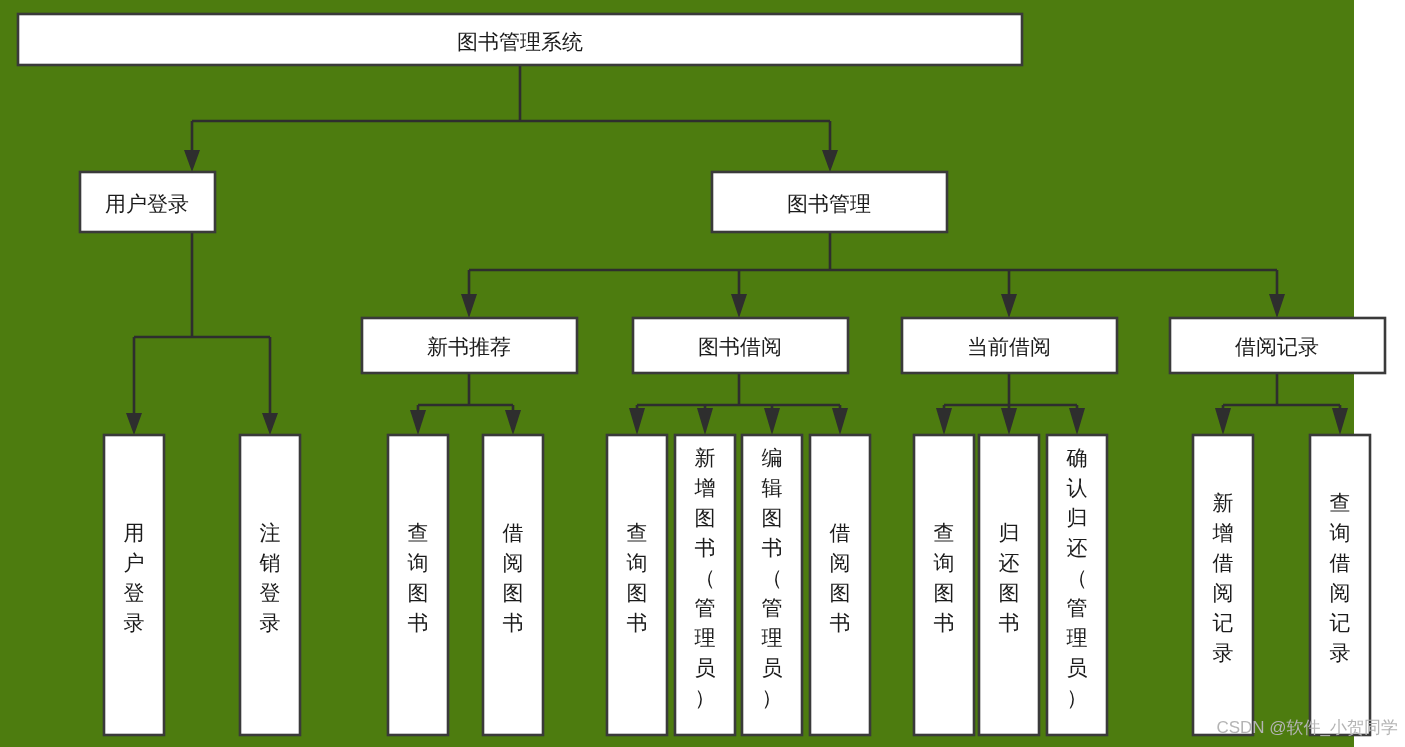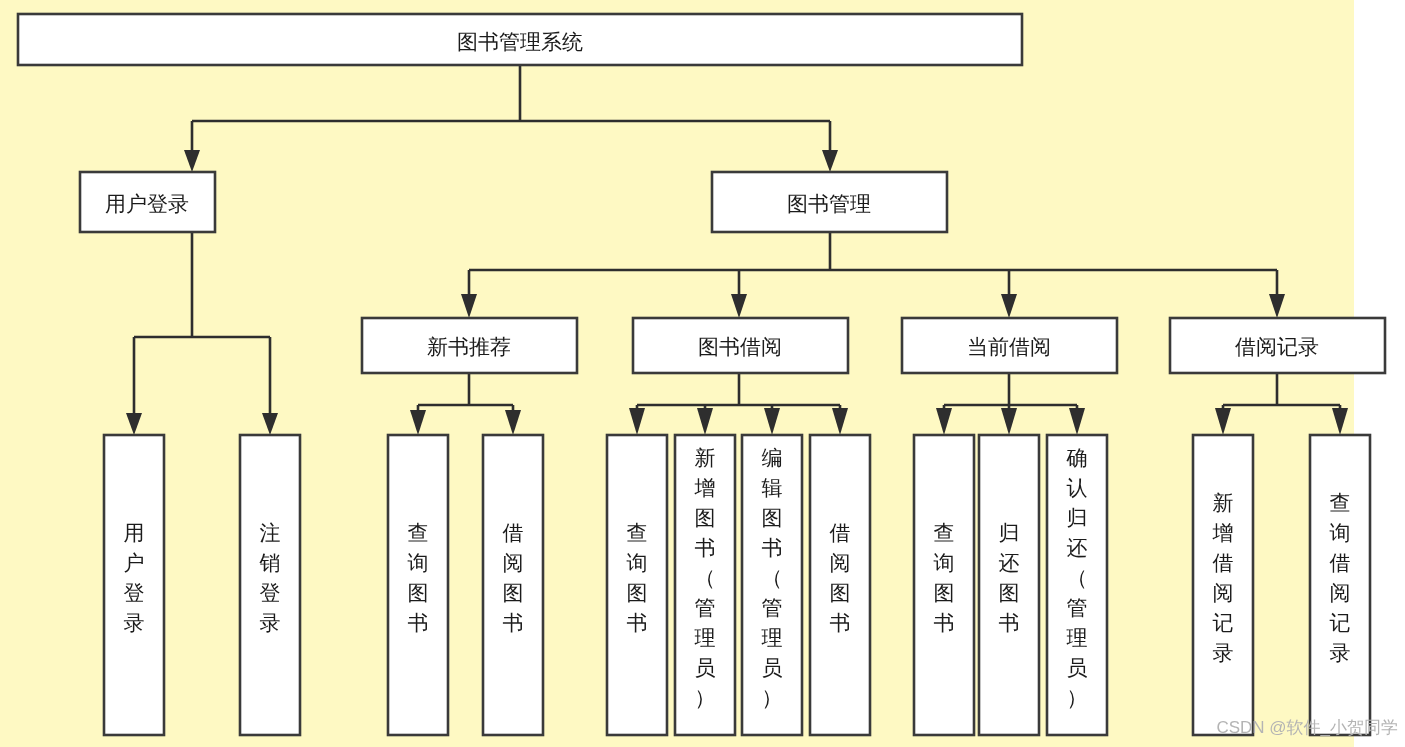--- a/index.html
+++ b/index.html
@@ -10,21 +10,21 @@
   body {
     width: 1405px;
     height: 747px;
     font-family: "Liberation Sans", "DejaVu Sans", sans-serif;
     overflow: hidden;
   }
   #diagram-root {
     position: relative;
     width: 1354px;
     height: 747px;
-    background: #fef9c3;
+    background: #4d7c0f;
   }
   svg#flow-svg {
     position: absolute;
     left: 0;
     top: 0;
     width: 1405px;
     height: 747px;
     display: block;
   }
   .node-box {

